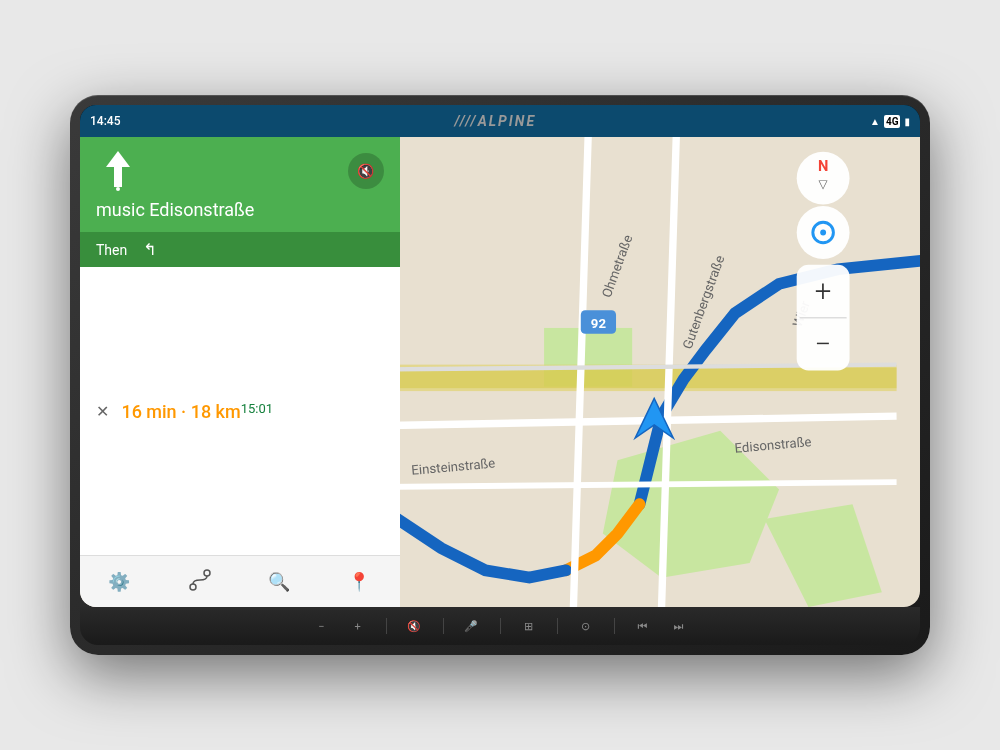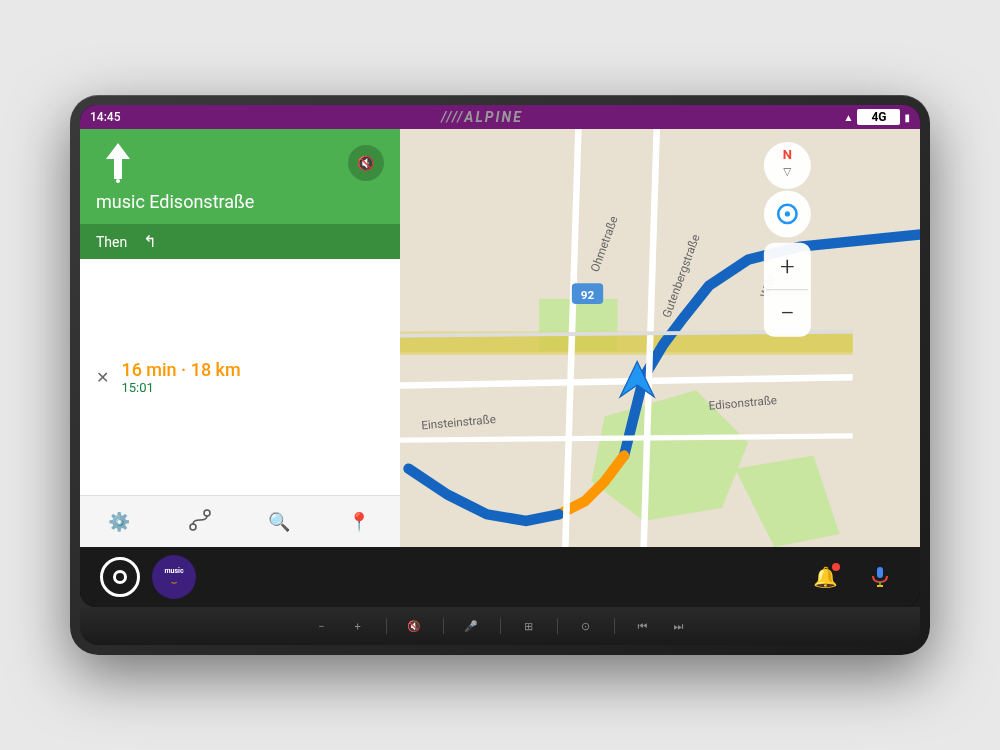--- a/index.html
+++ b/index.html
@@ -18,39 +18,39 @@
       display: flex; flex-direction: column; align-items: center;
     }
     .screen-area {
       width: 100%; flex: 1;
       background: #000;
       border-radius: 16px;
       overflow: hidden;
       display: flex; flex-direction: column;
     }
     .status-bar {
-      background: #701a75;
-      height: 24px;
+      background: #0c4a6e;
+      height: 32px;
       display: flex; align-items: center; justify-content: space-between;
       padding: 0 10px;
       flex-shrink: 0;
     }
     .status-time {
       color: #fff; font-size: 12px; font-weight: 500;
     }
     .alpine-logo {
       color: #999; font-size: 14px; letter-spacing: 2px; font-style: italic; font-weight: bold;
     }
     .status-right {
       display: flex; align-items: center; gap: 4px;
     }
     .status-icon { color: #fff; font-size: 10px; }
     .signal-4g {
-      background: #fff; color: #000; font-size: 12px; font-weight: bold;
-      padding: 1px 14px; border-radius: 2px;
+      background: #fff; color: #000; font-size: 10px; font-weight: bold;
+      padding: 1px 2px; border-radius: 2px;
     }
     .main-content {
       flex: 1; display: flex; position: relative; overflow: hidden;
     }
     
     .map-bg {
       position: absolute; top: 0; left: 0; right: 0; bottom: 0;
       background: #e8e0d0;
       overflow: hidden;
     }
@@ -97,21 +97,21 @@
     .info-card {
       background: #fff;
       padding: 12px 16px;
       display: flex; align-items: center; gap: 12px;
       flex: 1;
     }
     .close-btn {
       color: #666; font-size: 16px; cursor: pointer;
     }
     .eta-info {
-      display: flex; flex-direction: column;
+      display: flex; flex-direction: row;
     }
     .eta-main {
       color: #ff9800; font-size: 18px; font-weight: 500;
     }
     .eta-sub {
       color: #15803d; font-size: 13px;
     }
     .bottom-toolbar {
       background: #f5f5f5;
       height: 52px;
@@ -311,45 +311,20 @@
             <span>🔍</span>
           </div>
           <div class="toolbar-icon">
             <span>📍</span>
           </div>
         </div>
       </div>
 
     </div>
 
-    <div class="android-bar">
-      <div class="aa-left">
-        <div class="home-btn">
-          <div class="home-inner"></div>
-        </div>
-        <div class="amazon-music-btn">
-          <span class="amazon-text">music</span>
-          <span class="amazon-smile">⌣</span>
-        </div>
-      </div>
-      <div class="aa-right">
-        <div class="notification-btn">
-          <span>🔔</span>
-          <div class="notif-dot"></div>
-        </div>
-        <div class="google-mic">
-          <svg width="24" height="24" viewBox="0 0 24 24">
-            <rect x="9" y="2" width="6" height="11" rx="3" fill="#4285f4"></rect>
-            <path d="M5,11 Q5,17 12,17 Q19,17 19,11" fill="none" stroke="#ea4335" stroke-width="2"></path>
-            <line x1="12" y1="17" x2="12" y2="21" stroke="#34a853" stroke-width="2"></line>
-            <line x1="9" y1="21" x2="15" y2="21" stroke="#fbbc04" stroke-width="2"></line>
-          </svg>
-        </div>
-      </div>
-    </div>
   </div>
 
   <div class="physical-bar">
     <span class="phys-btn">−</span>
     <span class="phys-btn">+</span>
     <div class="phys-divider"></div>
     <span class="phys-btn">🔇</span>
     <div class="phys-divider"></div>
     <span class="phys-btn">🎤</span>
     <div class="phys-divider"></div>

